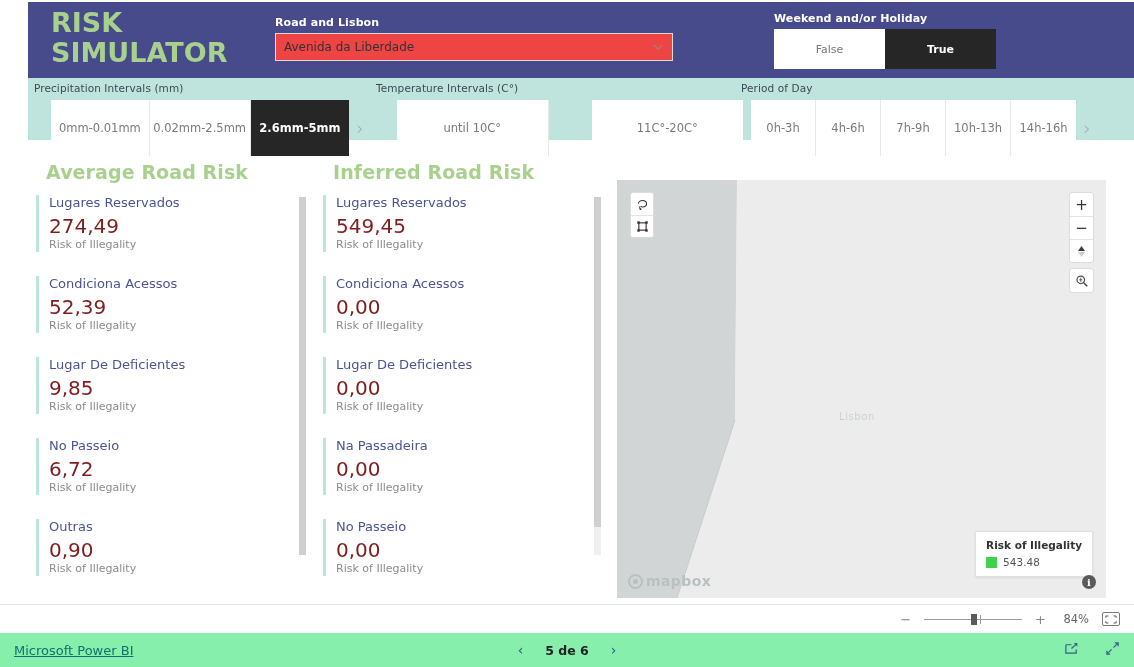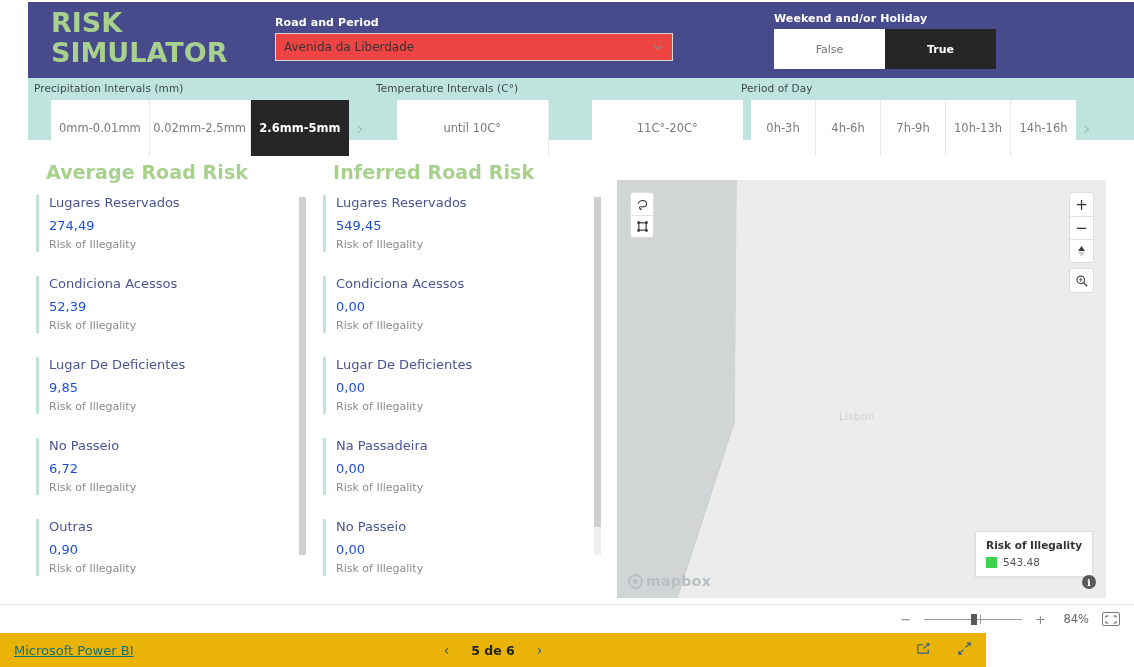--- a/index.html
+++ b/index.html
@@ -91,21 +91,21 @@
     position: relative; overflow: hidden;
   }
   .kpi-card {
     border-left: 3px solid #bfe3dd;
     padding: 0 0 0 10px; margin-bottom: 24px;
   }
   .kpi-name {
     font-size: 13px; color: #4a5493; margin-bottom: 5px; line-height: 15px;
   }
   .kpi-value {
-    font-size: 13px; color: #1d4ed8; line-height: 22px; margin-bottom: 1px;
+    font-size: 20px; color: #7f1d1d; line-height: 22px; margin-bottom: 1px;
     font-weight: 400;
   }
   .kpi-sub { font-size: 11px; color: #8b8b8b; line-height: 14px; }
 
   .vscroll {
     position: absolute; top: 0; width: 7px; background: #f0f0f0;
   }
   .vscroll .thumb { position:absolute; left:0; width: 7px; background: #cfcfcf; }
 
   
@@ -186,22 +186,22 @@
   }
   .zb-tick { position: absolute; left: 56px; top: 3px; width:1px; height: 9px; background: #9a9a9a; }
   .zb-pct { font-size: 11.5px; color: #666; min-width: 30px; text-align: right; }
   .zb-fit {
     width: 18px; height: 14px; border: 1px solid #7a7a7a; border-radius: 2px;
     display: flex; align-items: center; justify-content: center;
   }
 
   
   .footer {
-    position: absolute; left: 0; top: 633px; width: 986px; height: 34px;
-    background: #eab308; display: flex; align-items: center;
+    position: absolute; left: 0; top: 633px; width: 1134px; height: 34px;
+    background: #86efac; display: flex; align-items: center;
   }
   .footer-brand {
     position: absolute; left: 14px;
     color: #117070; font-size: 13px; text-decoration: underline;
   }
   .pager {
     position: absolute; left: 0; right: 0; margin: 0 auto;
     width: 170px; display: flex; align-items: center; justify-content: center;
     gap: 22px;
   }
@@ -219,21 +219,21 @@
   <div class="report-canvas">
 
     <div class="header">
 
       <div class="brand">
         <span>RISK</span>
         <span>SIMULATOR</span>
       </div>
 
       <div class="field-group" style="left:247px; top:14px;">
-        <div class="field-label">Road and Period</div>
+        <div class="field-label">Road and Lisbon</div>
         <div class="slicer-dropdown">
           <span>Avenida da Liberdade</span>
           <span class="chev">
             <svg width="12" height="12" viewBox="0 0 12 12">
                 <path d="M2 4.2 L6 8.2 L10 4.2" stroke="#8a8a8a" stroke-width="1.1" fill="none"></path>
               </svg>
           </span>
         </div>
       </div>
 

